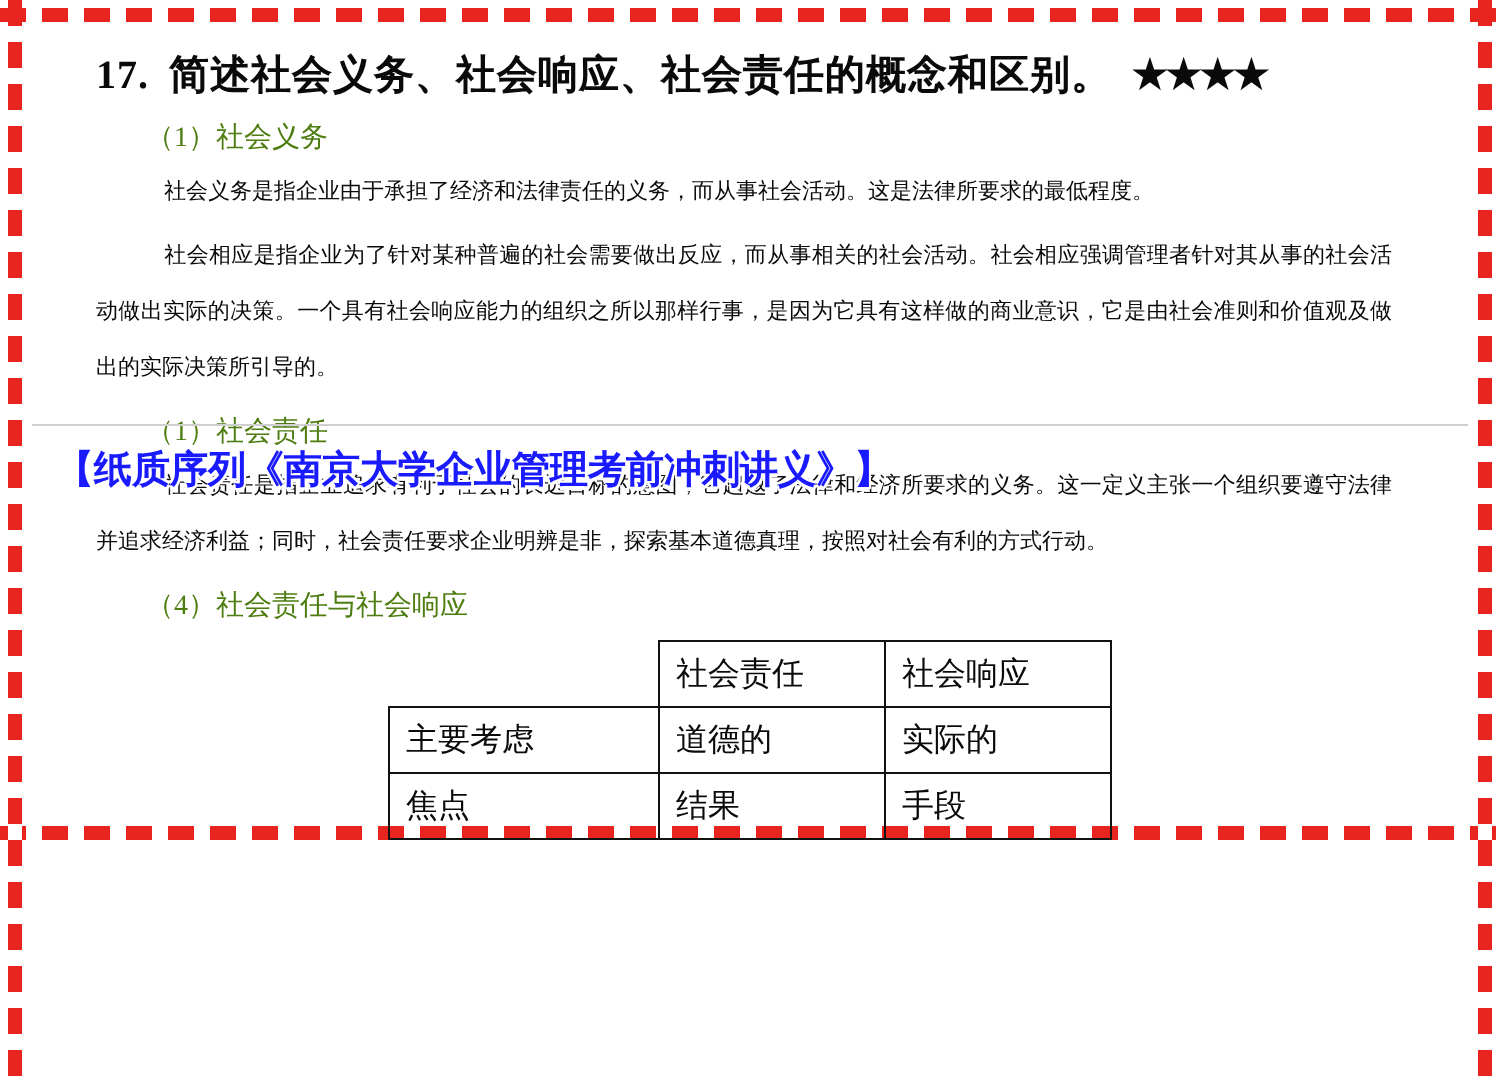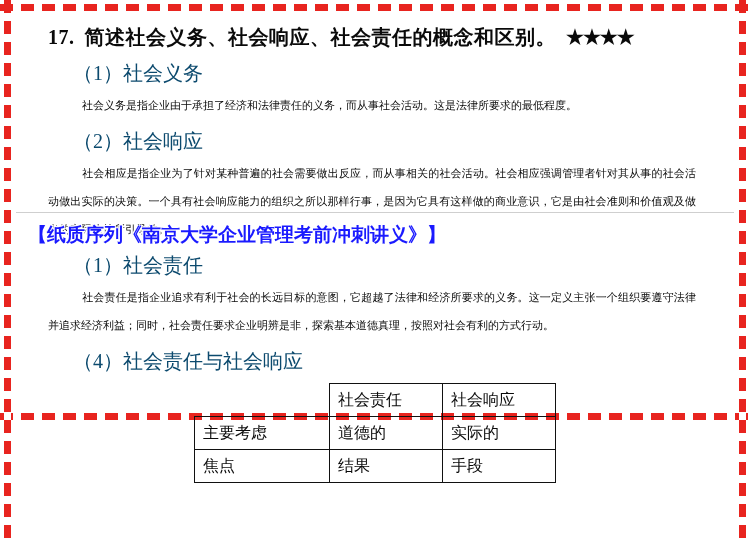--- a/index.html
+++ b/index.html
@@ -61,22 +61,22 @@
   }
   .doc-title .num {
     margin-right: 10px;
   }
   .doc-title .stars {
     margin-left: 10px;
     letter-spacing: -1px;
   }
 
   .sub-head {
-    font-size: 20px;
-    color: #0c4a6e;
+    font-size: 14px;
+    color: #4d7c0f;
     margin: 9px 0 0 55px;
     white-space: nowrap;
   }
 
   .para {
     font-size: 11px;
     color: #0a0a0a;
     line-height: 28px;
     margin: 4px 0 0 30px;
     width: 648px;
@@ -152,21 +152,20 @@
 
   <div class="content">
 
     <div class="doc-title">
       <span class="num">17.</span><span>简述社会义务、社会响应、社会责任的概念和区别。</span><span class="stars">★★★★</span>
     </div>
 
     <div class="sub-head">（1）社会义务</div>
     <div class="para"><span class="indent"></span><span>社会义务是指企业由于承担了经济和法律责任的义务，而从事社会活动。这是法律所要求的最低程度。</span></div>
 
-    <div class="sub-head">（2）社会响应</div>
     <div class="para"><span class="indent"></span><span>社会相应是指企业为了针对某种普遍的社会需要做出反应，而从事相关的社会活动。社会相应强调管理者针对其从事的社会活动做出实际的决策。一个具有社会响应能力的组织之所以那样行事，是因为它具有这样做的商业意识，它是由社会准则和价值观及做出的实际决策所引导的。</span></div>
 
     <div class="sub-head">（1）社会责任</div>
     <div class="para"><span class="indent"></span><span>社会责任是指企业追求有利于社会的长远目标的意图，它超越了法律和经济所要求的义务。这一定义主张一个组织要遵守法律并追求经济利益；同时，社会责任要求企业明辨是非，探索基本道德真理，按照对社会有利的方式行动。</span></div>
 
     <div class="sub-head">（4）社会责任与社会响应</div>
 
     <div class="tbl-wrap">
       <table class="data-table">
         <tbody>

